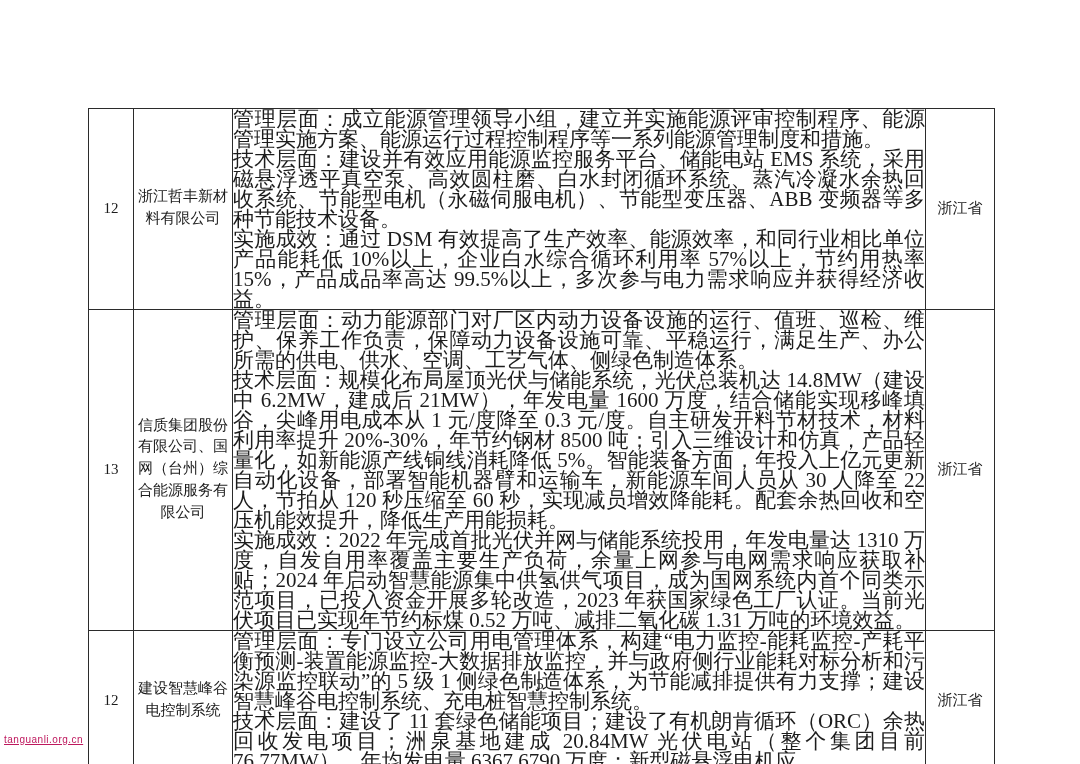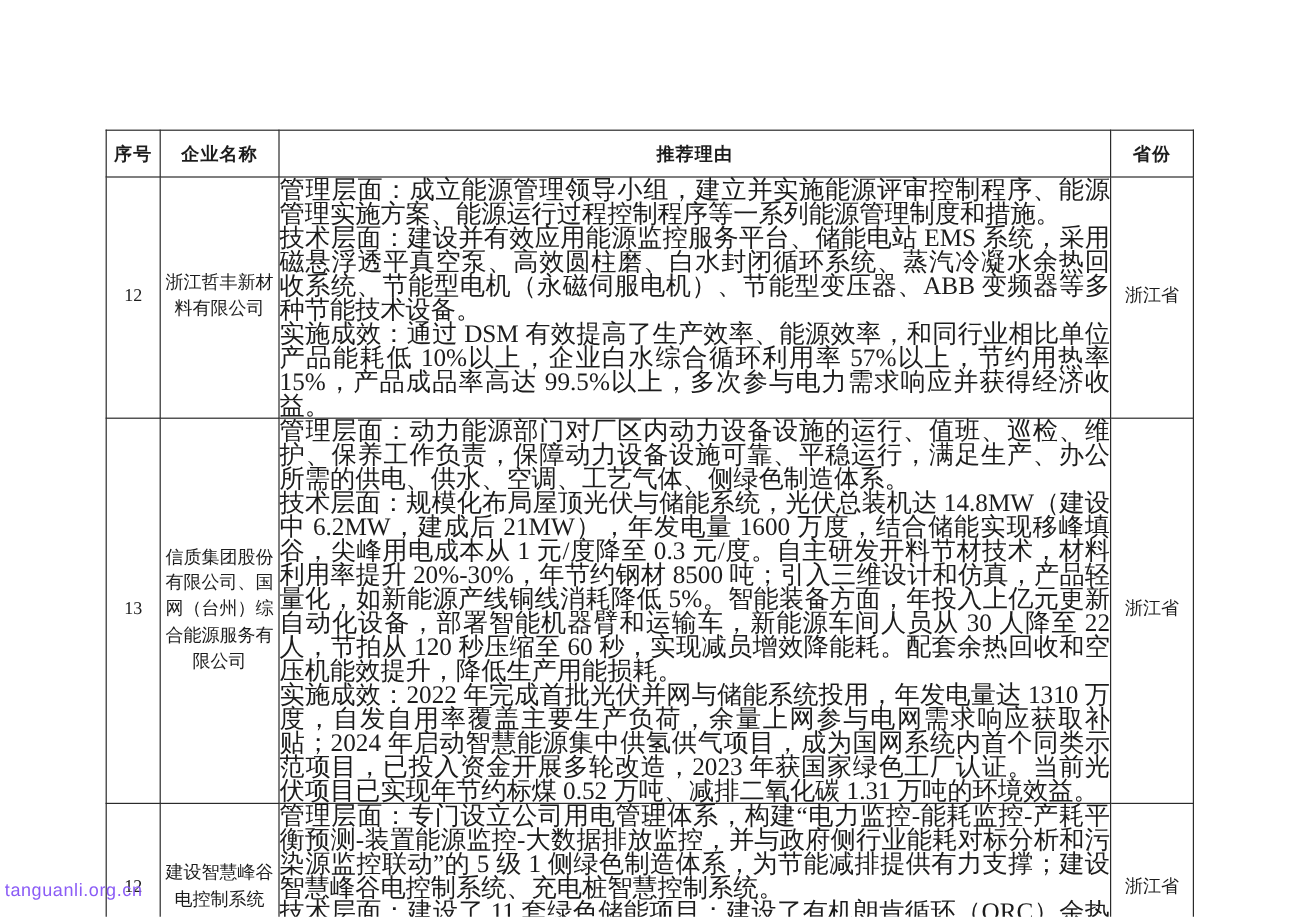--- a/index.html
+++ b/index.html
@@ -34,42 +34,37 @@
   }
   tr.r-12{height:163px;}
   tr.r-13{height:250px;}
   tr.r-14{height:108px;}
   .page-number{
     position:absolute;left:0;right:0;top:676px;
     text-align:center;font-size:15px;color:#222;
   }
   .watermark{
     position:absolute;left:4px;top:734px;
-    font-size:15px;color:#8b5cf6;
+    font-size:10px;color:#be185d;
     font-family:"Liberation Sans","DejaVu Sans",sans-serif;
     letter-spacing:0.5px;
+    text-decoration:underline;
   }
 </style>
 </head>
 <body>
 
 <table class="doc-table">
   <colgroup>
     <col class="c-no">
       <col class="c-company">
       <col class="c-reason">
       <col class="c-province">
   </colgroup>
   <tbody>
-      <tr>
-    <th>序号</th>
-    <th>企业名称</th>
-    <th>推荐理由</th>
-    <th>省份</th>
-  </tr>
 
   <tr class="r-12">
     <td class="no-cell">12</td>
     <td class="company-cell">浙江哲丰新材料有限公司</td>
     <td class="reason-cell">
       <div class="para">管理层面：成立能源管理领导小组，建立并实施能源评审控制程序、能源管理实施方案、能源运行过程控制程序等一系列能源管理制度和措施。</div>
       <div class="para">技术层面：建设并有效应用能源监控服务平台、储能电站 EMS 系统，采用磁悬浮透平真空泵、高效圆柱磨、白水封闭循环系统、蒸汽冷凝水余热回收系统、节能型电机（永磁伺服电机）、节能型变压器、ABB 变频器等多种节能技术设备。</div>
       <div class="para">实施成效：通过 DSM 有效提高了生产效率、能源效率，和同行业相比单位产品能耗低 10%以上，企业白水综合循环利用率 57%以上，节约用热率 15%，产品成品率高达 99.5%以上，多次参与电力需求响应并获得经济收益。</div>
     </td>
     <td class="province-cell">浙江省</td>

